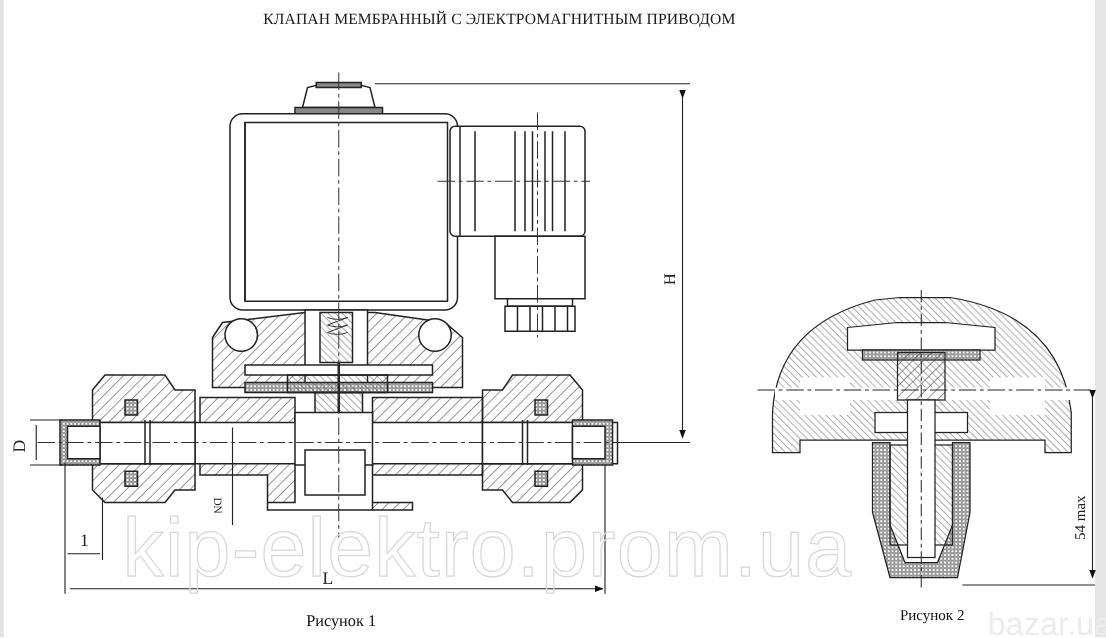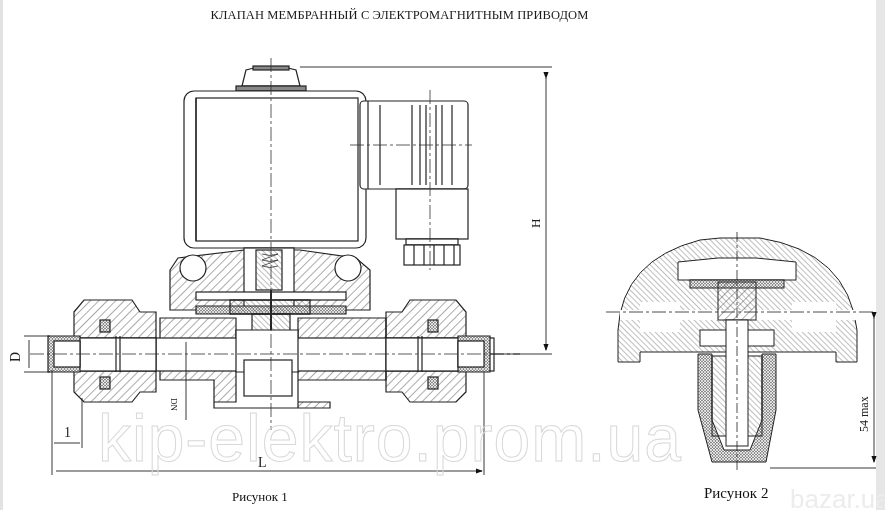--- a/index.html
+++ b/index.html
@@ -1,22 +1,22 @@
 <!DOCTYPE html>
 <html><head>
 <meta charset="utf-8">
 <style>
   html, body { margin: 0; padding: 0; }
   body { width: 885px; height: 510px; background: #ffffff; position: relative; overflow: hidden; font-family: "Liberation Serif", serif; }
   .edge-left { position: absolute; left: 0; top: 0; width: 3px; height: 510px; background: #e2e2e2; }
   .edge-right { position: absolute; right: 0; top: 0; width: 9px; height: 510px; background: #e6e6e6; }
   .title { position: absolute; top: 8px; left: 0; width: 799px; text-align: center; font-size: 12.5px; color: #1a1a1a; letter-spacing: 0.1px; }
   .caption { position: absolute; font-size: 13px; color: #111; }
-  .cap1 { left: 232px; top: 489px; }
-  .cap2 { left: 704px; top: 485px; font-size: 15px; }
+  .cap1 { left: 245px; top: 489px; }
+  .cap2 { left: 720px; top: 485px; font-size: 12px; }
   svg.drawing { position: absolute; left: 0; top: 0; }
   .dim-text { font-family: "Liberation Serif", serif; fill: #222; }
   .wm { position: absolute; font-family: "Liberation Sans", sans-serif; color: transparent; -webkit-text-stroke: 1px #d8d8d8; pointer-events: none; margin-top: 14px; }
   .wm1 { left: 98px; top: 386px; font-size: 66px; letter-spacing: 1px; }
   .wm2 { left: 790px; top: 470px; font-size: 26px; -webkit-text-stroke: 0; color: #ececec; }
 </style>
 </head>
 <body>
 
 <div class="edge-left"></div>

